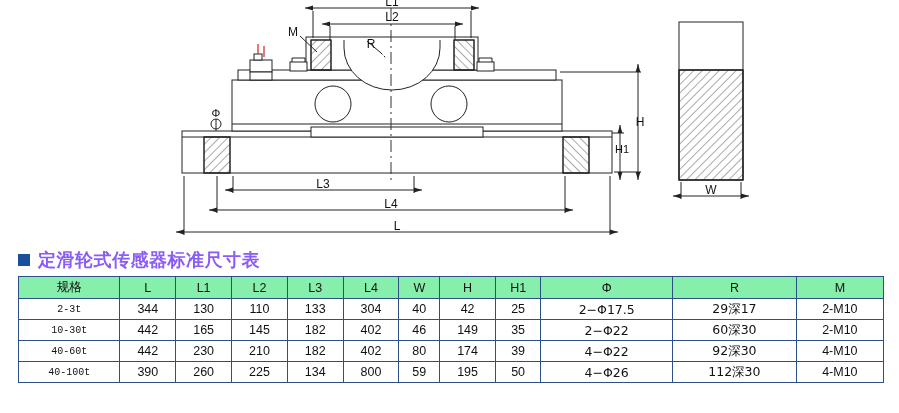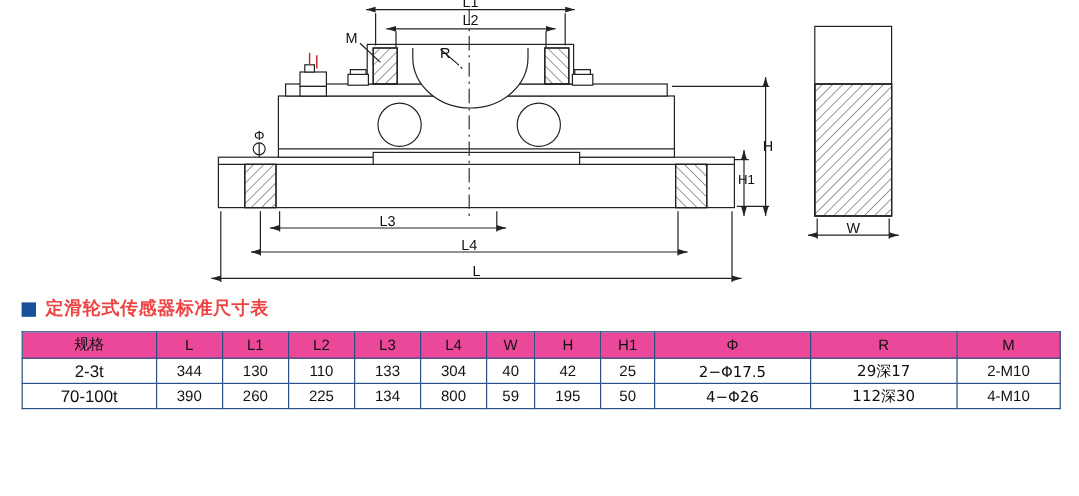--- a/index.html
+++ b/index.html
@@ -30,49 +30,50 @@
     align-items: center;
     gap: 8px;
   }
   #section-title .sq {
     width: 12px;
     height: 12px;
     background: #1a4f9c;
     display: inline-block;
   }
   #section-title .txt {
-    font-size: 15px;
+    font-size: 18px;
     font-weight: bold;
-    color: #ef4444;
+    color: #8b5cf6;
     letter-spacing: 0.5px;
   }
   #spec-table {
     position: absolute;
     left: 18px;
     top: 276px;
     width: 866px;
     border-collapse: collapse;
     font-size: 12.5px;
   }
   #spec-table td, #spec-table th {
     border: 1px solid #2b4f86;
     text-align: center;
     height: 20px;
     padding: 0 2px;
     font-weight: normal;
     color: #111;
     white-space: nowrap;
   }
   #spec-table thead td {
-    background: #ec4899;
+    background: #86efac;
     font-weight: normal;
     height: 21px;
   }
   #spec-table tbody td:first-child {
-    font-size: 14px;
+    font-size: 10px;
+    font-family: Liberation Mono, monospace;
   }
   .cjk { font-family: "DejaVu Sans", sans-serif; }
 </style>
 </head>
 <body>
 
 <svg id="drawing" viewBox="0 0 899 248" xmlns="http://www.w3.org/2000/svg">
   <defs>
     <marker id="arrL" markerWidth="9" markerHeight="8" refX="8" refY="4" orient="auto">
       <path d="M8,4 L0,4" stroke="#222" stroke-width="1" fill="none"></path>
@@ -262,21 +263,49 @@
       <td>133</td>
       <td>304</td>
       <td>40</td>
       <td>42</td>
       <td>25</td>
       <td class="cjk">2−Φ17.5</td>
       <td class="cjk">29深17</td>
       <td>2-M10</td>
     </tr>
     <tr>
-      <td>70-100t</td>
+      <td>10-30t</td>
+      <td>442</td>
+      <td>165</td>
+      <td>145</td>
+      <td>182</td>
+      <td>402</td>
+      <td>46</td>
+      <td>149</td>
+      <td>35</td>
+      <td class="cjk">2−Φ22</td>
+      <td class="cjk">60深30</td>
+      <td>2-M10</td>
+    </tr>
+    <tr>
+      <td>40-60t</td>
+      <td>442</td>
+      <td>230</td>
+      <td>210</td>
+      <td>182</td>
+      <td>402</td>
+      <td>80</td>
+      <td>174</td>
+      <td>39</td>
+      <td class="cjk">4−Φ22</td>
+      <td class="cjk">92深30</td>
+      <td>4-M10</td>
+    </tr>
+    <tr>
+      <td>40-100t</td>
       <td>390</td>
       <td>260</td>
       <td>225</td>
       <td>134</td>
       <td>800</td>
       <td>59</td>
       <td>195</td>
       <td>50</td>
       <td class="cjk">4−Φ26</td>
       <td class="cjk">112深30</td>

